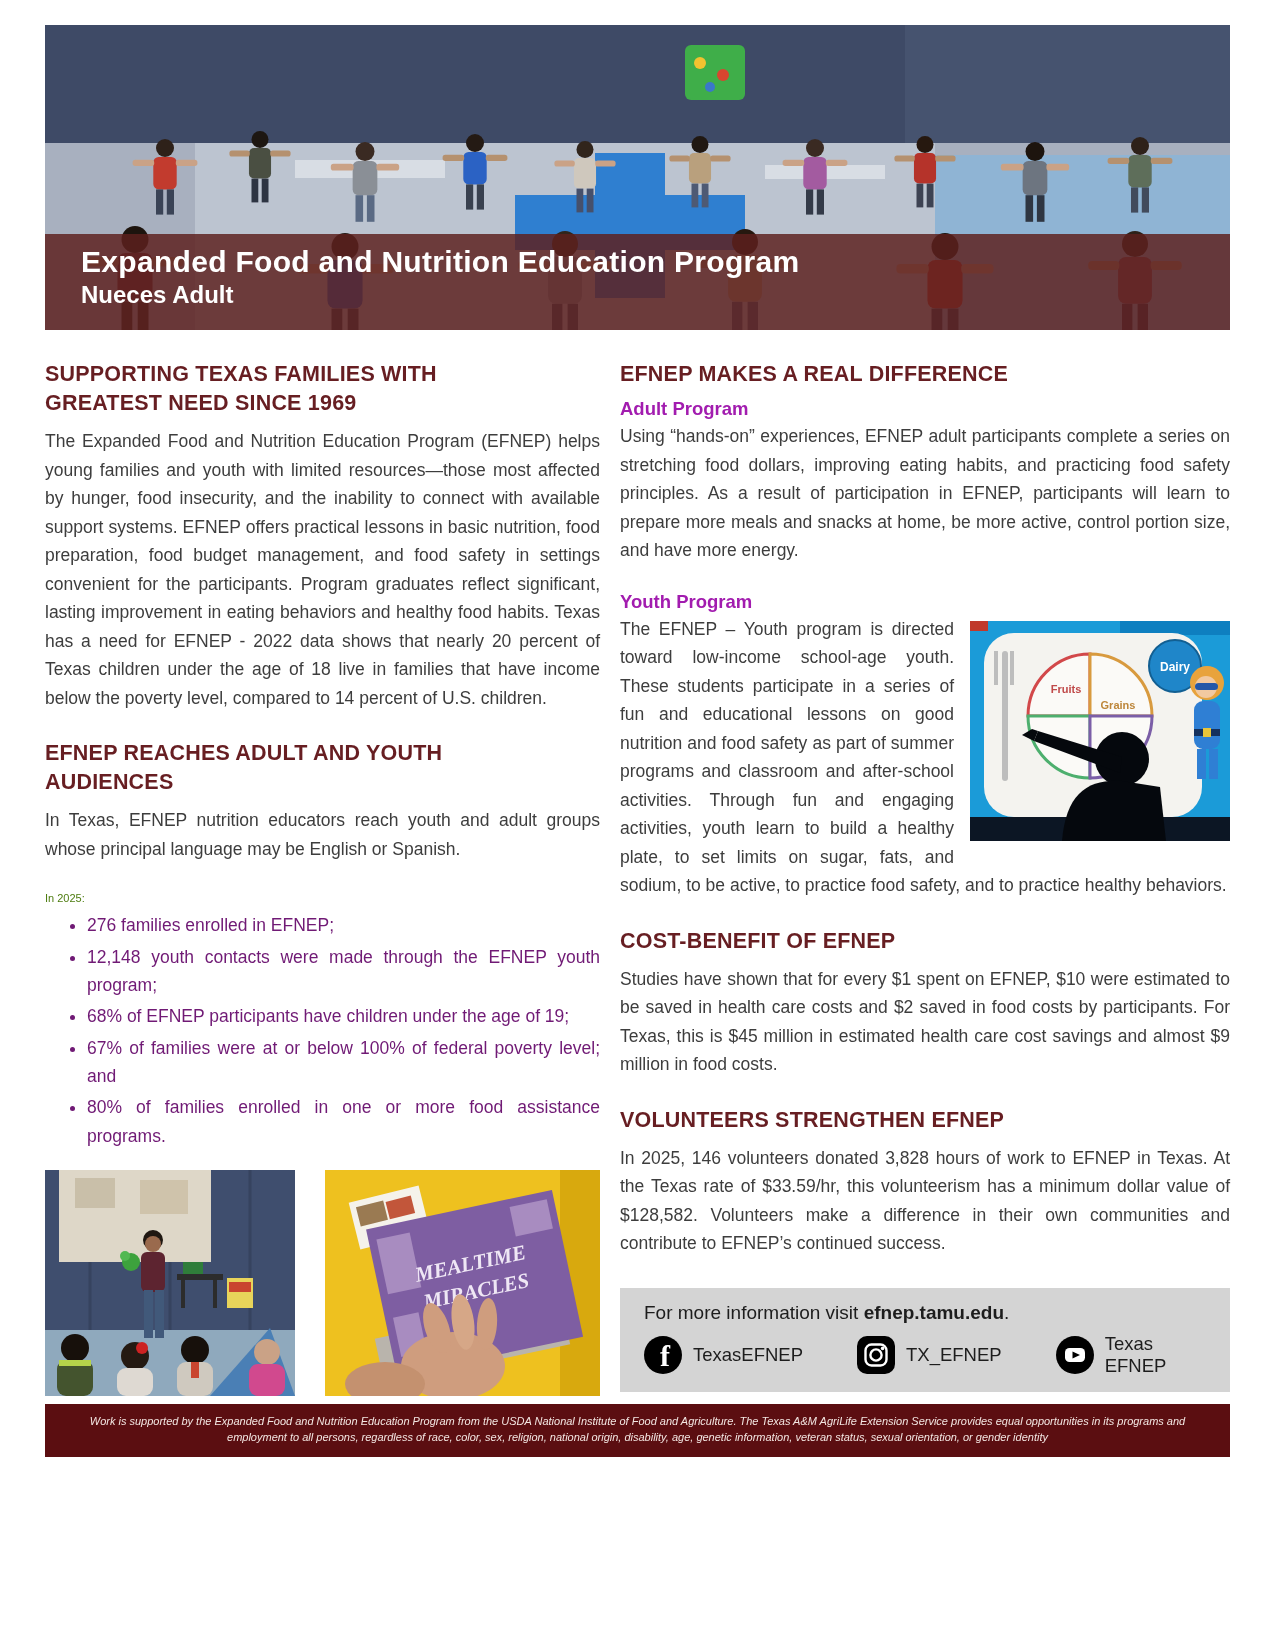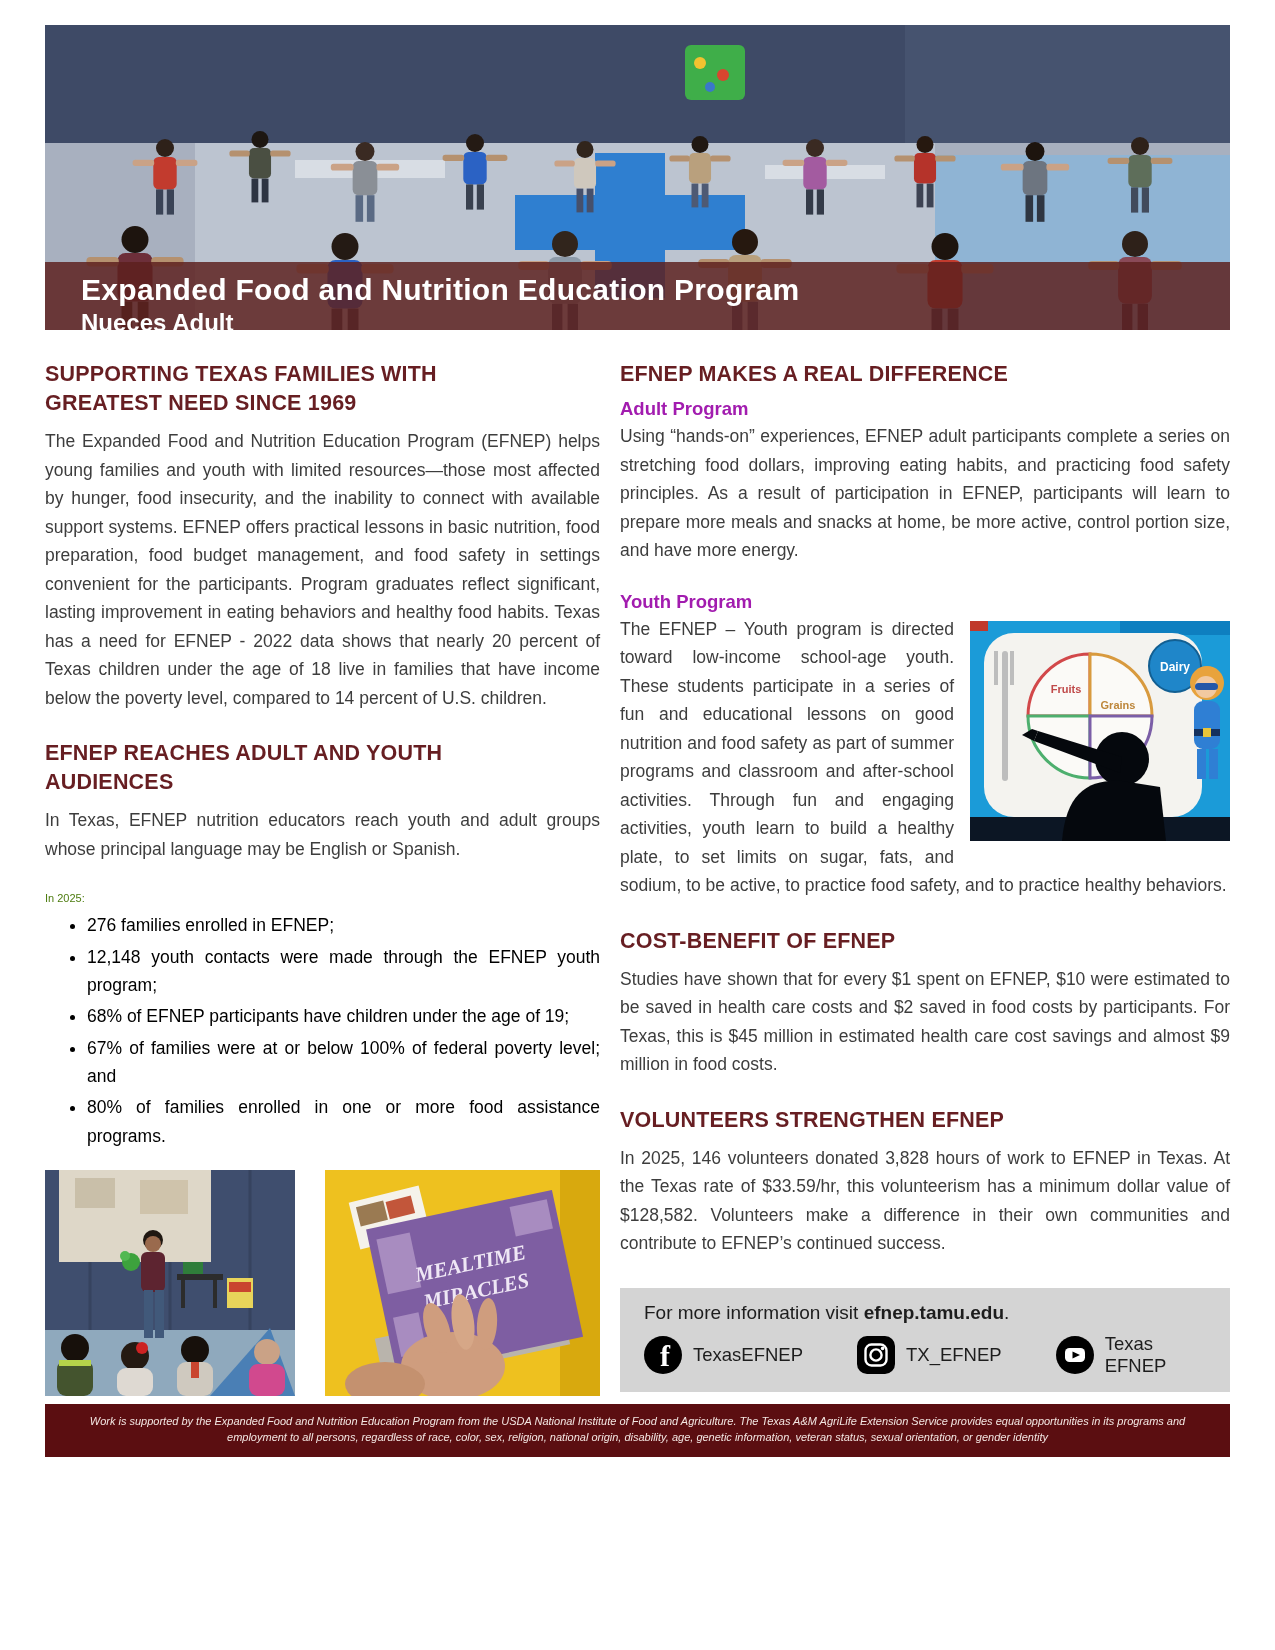--- a/index.html
+++ b/index.html
@@ -3,41 +3,41 @@
 <meta charset="utf-8">
 <style>
   html,body{margin:0;padding:0;background:#ffffff;}
   .page{position:relative;width:1275px;height:1650px;background:#ffffff;
         font-family:"Liberation Sans",sans-serif;overflow:hidden;margin:0 auto;}
   .content{padding:25px 45px 0 45px;}
 
   
   .header{position:relative;width:1185px;height:305px;overflow:hidden;}
   .header svg{display:block;}
-  .header-overlay{position:absolute;left:0;right:0;bottom:0;height:68px;
+  .header-overlay{position:absolute;left:0;right:0;bottom:0;height:96px;
         background:rgba(93,32,30,0.84);color:#ffffff;box-sizing:border-box;
         padding:11px 0 0 36px;}
   .header-title{font-size:30px;font-weight:bold;letter-spacing:.3px;line-height:1.15;}
   .header-subtitle{font-size:24px;font-weight:bold;margin-top:1px;}
 
   
   .columns{display:flex;gap:20px;margin-top:30px;}
   .col-left{width:555px;}
   .col-right{flex:1;min-width:0;}
 
   .section-heading{font-size:21.5px;font-weight:bold;color:#671e22;
         line-height:1.35;letter-spacing:.2px;margin:0 0 9px 0;}
   .wrap2{max-width:470px;}
   .body-text{font-size:17.5px;line-height:1.63;color:#3d3d3d;
         text-align:justify;margin:0;}
   .mt{margin-top:27px;}
   .sub-heading{font-size:18.5px;font-weight:bold;color:#a21caf;margin:26px 0 2px 0;}
   .list-intro{font-size:11px;line-height:1.63;color:#4d7c0f;margin:27px 0 0 0;}
   ul.bullets{margin:3px 0 0 0;padding-left:42px;}
-  ul.bullets li{font-size:17.5px;line-height:1.62;color:#000000;
+  ul.bullets li{font-size:17.5px;line-height:1.62;color:#701a75;
         text-align:justify;margin-bottom:3px;}
 
   
   .photo-row{display:flex;gap:30px;margin-top:20px;}
   .photo{height:226px;overflow:hidden;}
   .photo-1{width:250px;}
   .photo-2{flex:1;}
   .youth-img{float:right;width:260px;height:220px;margin:6px 0 6px 16px;}
 
   

